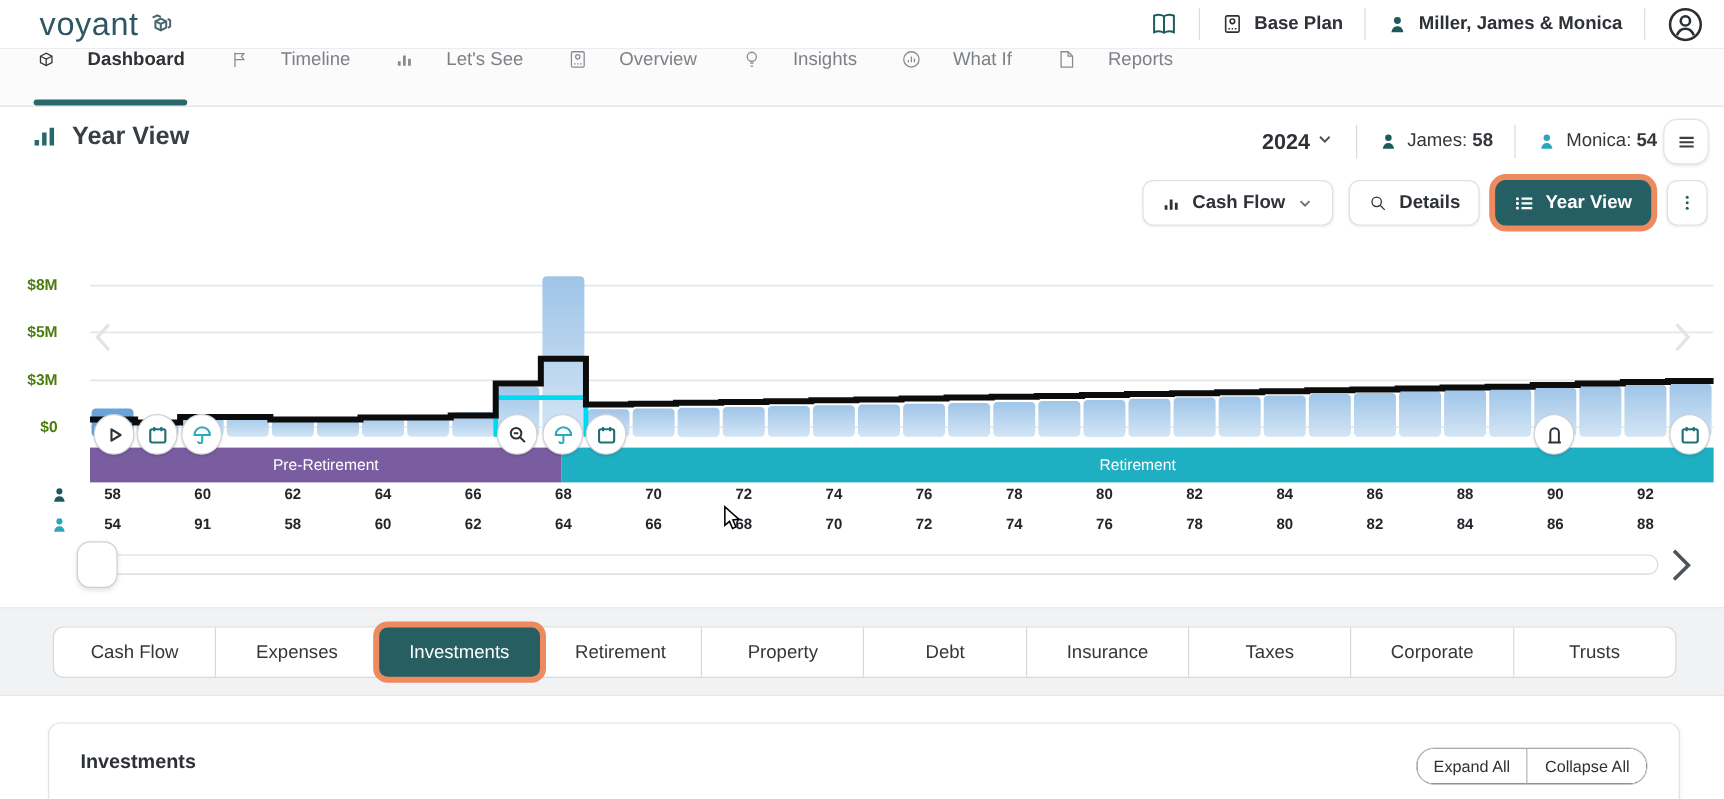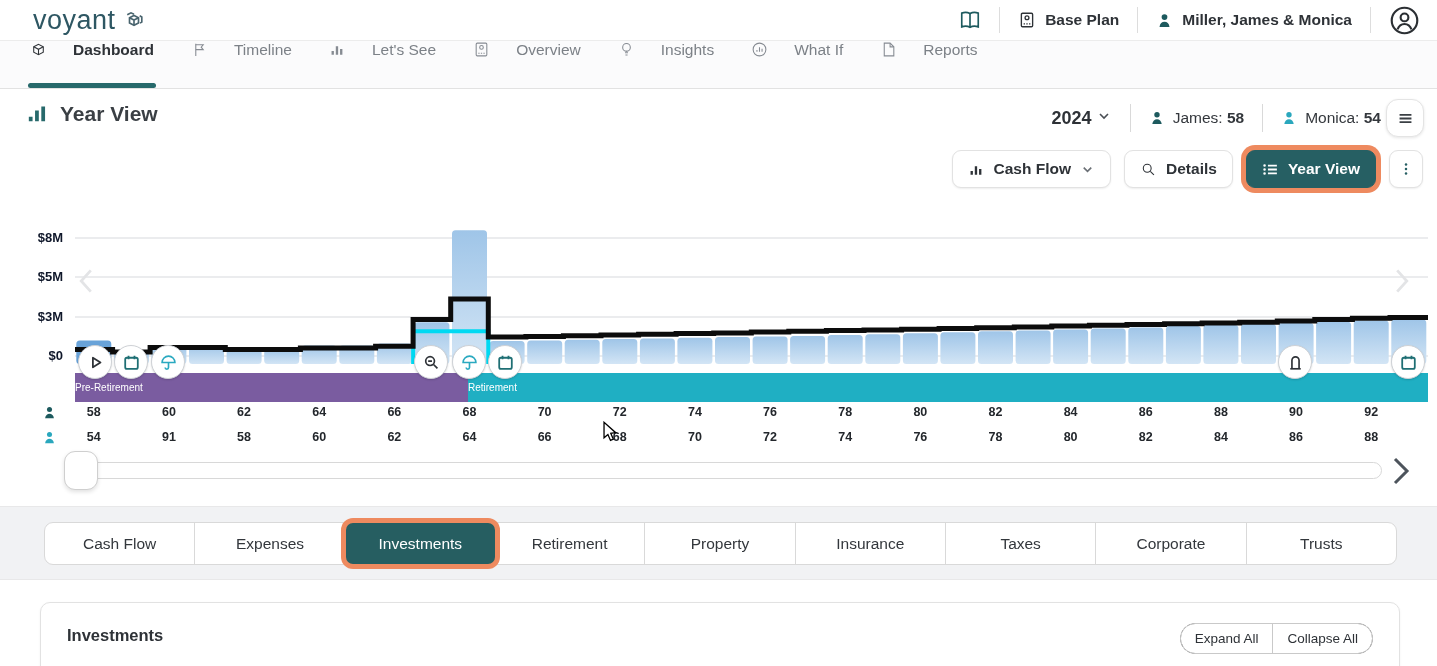--- a/index.html
+++ b/index.html
@@ -44,23 +44,23 @@
   .actions-row { position:absolute; top:150px; right:14px; display:flex; align-items:center; gap:13px; }
   .btn { height:38px; display:flex; align-items:center; gap:9px; padding:0 15px;
     background:#fff; border:1px solid #e2e2e2; border-radius:9px; font-size:15.5px; font-weight:700;
     color:#2e3237; box-shadow:0 1px 2px rgba(0,0,0,.07); cursor:pointer; white-space:nowrap; }
   .btn.primary { background:#265f63; border-color:#265f63; color:#fff; }
   .btn.ringed { box-shadow:0 0 0 5px #ee8a5f; }
   .btn.icon-only { width:34px; padding:0; justify-content:center; font-weight:700; }
 
   
   #chart-layer { position:absolute; inset:0; }
-  .tick-label { position:absolute; width:63px; text-align:right; font-size:13px; font-weight:700; color:#0f172a; }
+  .tick-label { position:absolute; width:48px; text-align:right; font-size:13px; font-weight:700; color:#4d7c0f; }
   .phase-band { position:absolute; top:373px; height:29px; display:flex; align-items:center;
-    color:#fff; font-size:10px; }
+    justify-content:center; color:#fff; font-size:13px; }
   .marker { position:absolute; width:34px; height:34px; border-radius:50%; background:#fff;
     border:1px solid #cfd2d6; box-shadow:0 1px 2px rgba(0,0,0,.15); display:flex;
     align-items:center; justify-content:center; cursor:pointer; z-index:5; }
   .age-label { position:absolute; width:36px; text-align:center; font-size:12.5px; font-weight:700; color:#23272c; }
   .axis-person { position:absolute; left:42px; }
   .chart-chevron { position:absolute; z-index:4; }
 
   
   .slider-track { position:absolute; left:70px; top:462px; width:1312px; height:17px;
     border:1px solid #d8d8d8; border-radius:9px; background:#fff; }
@@ -440,20 +440,21 @@
     </div>
   </div>
 
 <div class="tabs-strip">
   <div class="tabs-group" id="tabs-group">
       <div class="tab">Cash Flow</div>
       <div class="tab">Expenses</div>
       <div class="tab active">Investments</div>
       <div class="tab">Retirement</div>
       <div class="tab">Property</div>
+      <div class="tab">Debt</div>
       <div class="tab">Insurance</div>
       <div class="tab">Taxes</div>
       <div class="tab">Corporate</div>
       <div class="tab">Trusts</div>
     </div>
 </div>
 
 <section class="panel">
   <div class="panel-title">Investments</div>
   <div class="panel-actions">

